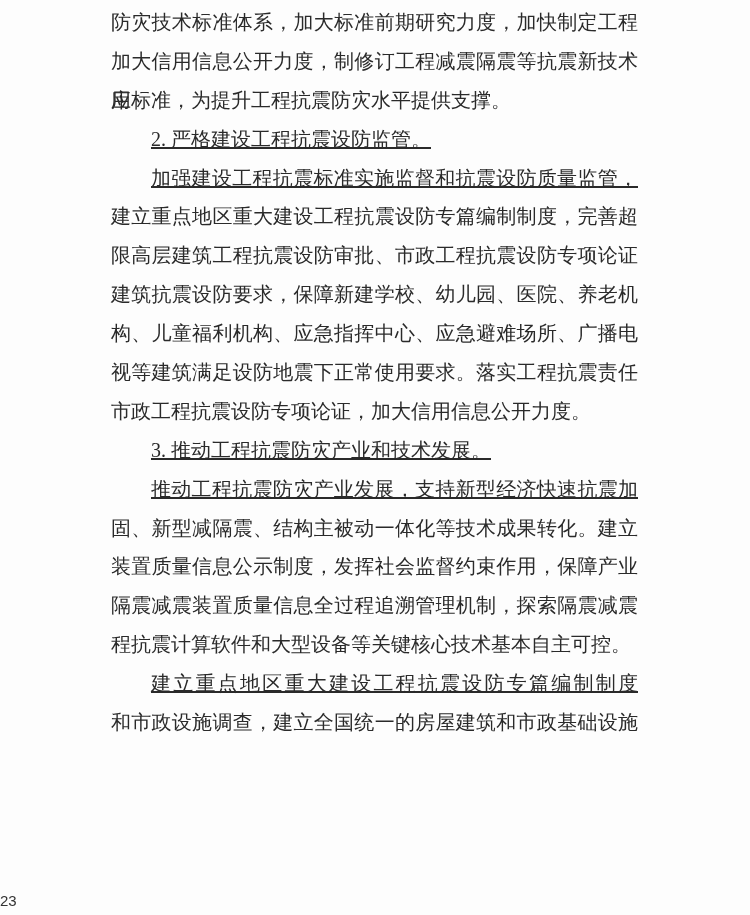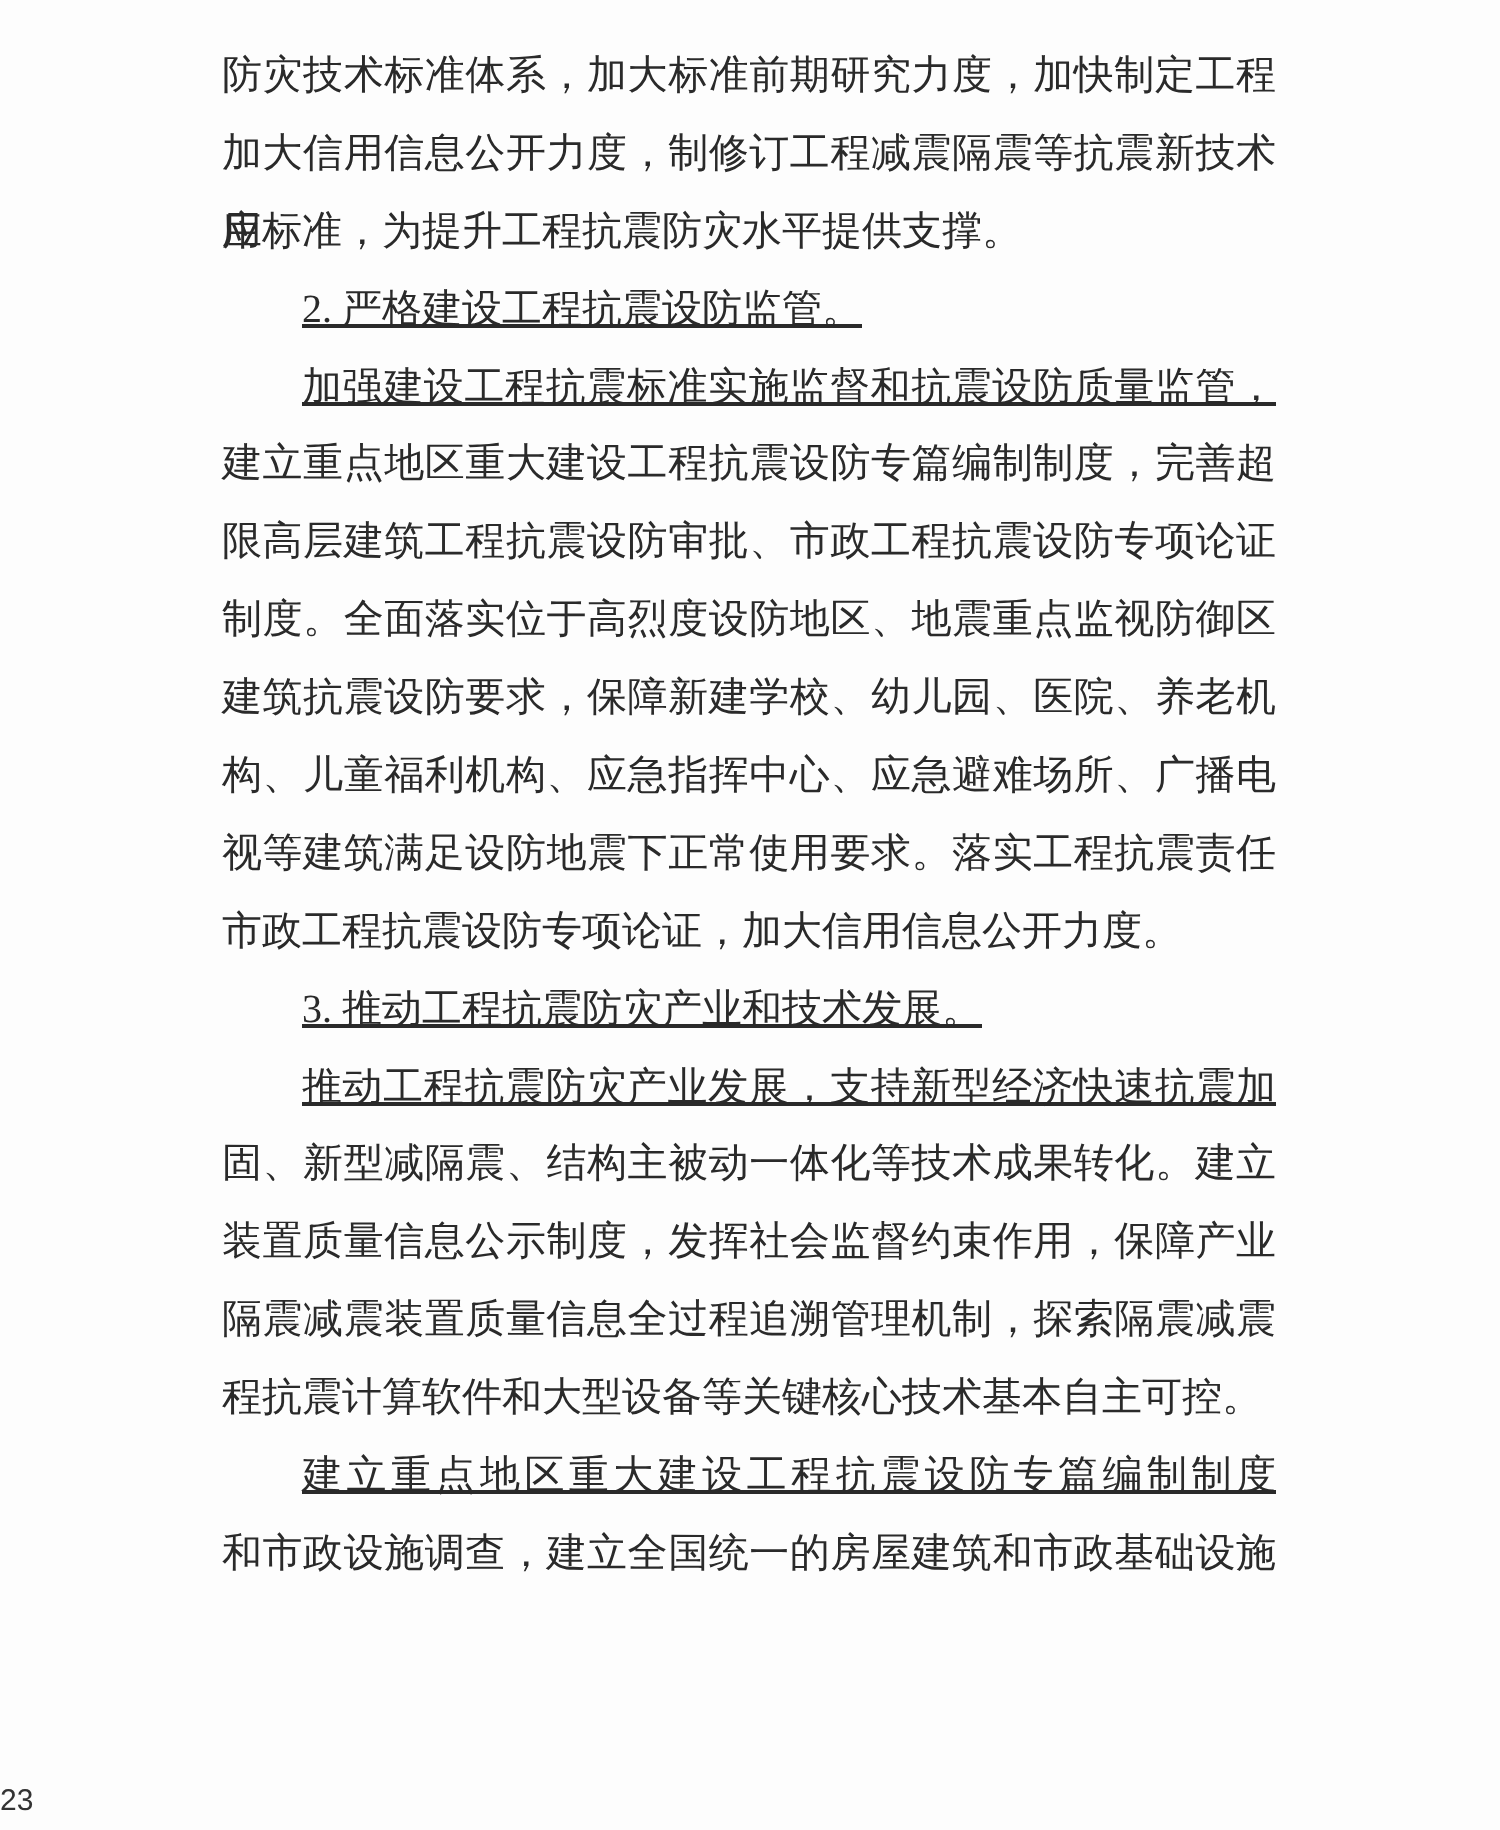--- a/index.html
+++ b/index.html
@@ -15,21 +15,21 @@
   .page {
     position: relative;
     width: 750px;
     height: 915px;
     background: #fdfdfd;
     font-family: "Liberation Serif", serif;
   }
   .content {
     position: absolute;
     left: 111px;
-    top: 19px;
+    top: 3px;
     width: 527px;
   }
   .line {
     font-size: 20px;
     line-height: 38.9px;
     height: 38.9px;
     color: #2a2a2a;
     text-align: left;
     white-space: normal;
     overflow: visible;
@@ -61,21 +61,20 @@
 
 <div class="page">
   <div class="content">
       <div class="line fill">防灾技术标准体系，加大标准前期研究力度，加快制定工程</div>
       <div class="line fill">加大信用信息公开力度，制修订工程减震隔震等抗震新技术应</div>
       <div class="line">用标准，为提升工程抗震防灾水平提供支撑。</div>
       <div class="line indent heading">2. 严格建设工程抗震设防监管。</div>
       <div class="line fill indent">加强建设工程抗震标准实施监督和抗震设防质量监管，</div>
       <div class="line fill">建立重点地区重大建设工程抗震设防专篇编制制度，完善超</div>
       <div class="line fill">限高层建筑工程抗震设防审批、市政工程抗震设防专项论证</div>
-      <div class="line fill">制度。全面落实位于高烈度设防地区、地震重点监视防御区</div>
       <div class="line fill">建筑抗震设防要求，保障新建学校、幼儿园、医院、养老机</div>
       <div class="line fill">构、儿童福利机构、应急指挥中心、应急避难场所、广播电</div>
       <div class="line fill">视等建筑满足设防地震下正常使用要求。落实工程抗震责任</div>
       <div class="line">市政工程抗震设防专项论证，加大信用信息公开力度。</div>
       <div class="line indent heading">3. 推动工程抗震防灾产业和技术发展。</div>
       <div class="line fill indent">推动工程抗震防灾产业发展，支持新型经济快速抗震加</div>
       <div class="line fill">固、新型减隔震、结构主被动一体化等技术成果转化。建立</div>
       <div class="line fill">装置质量信息公示制度，发挥社会监督约束作用，保障产业</div>
       <div class="line fill">隔震减震装置质量信息全过程追溯管理机制，探索隔震减震</div>
       <div class="line">程抗震计算软件和大型设备等关键核心技术基本自主可控。</div>

